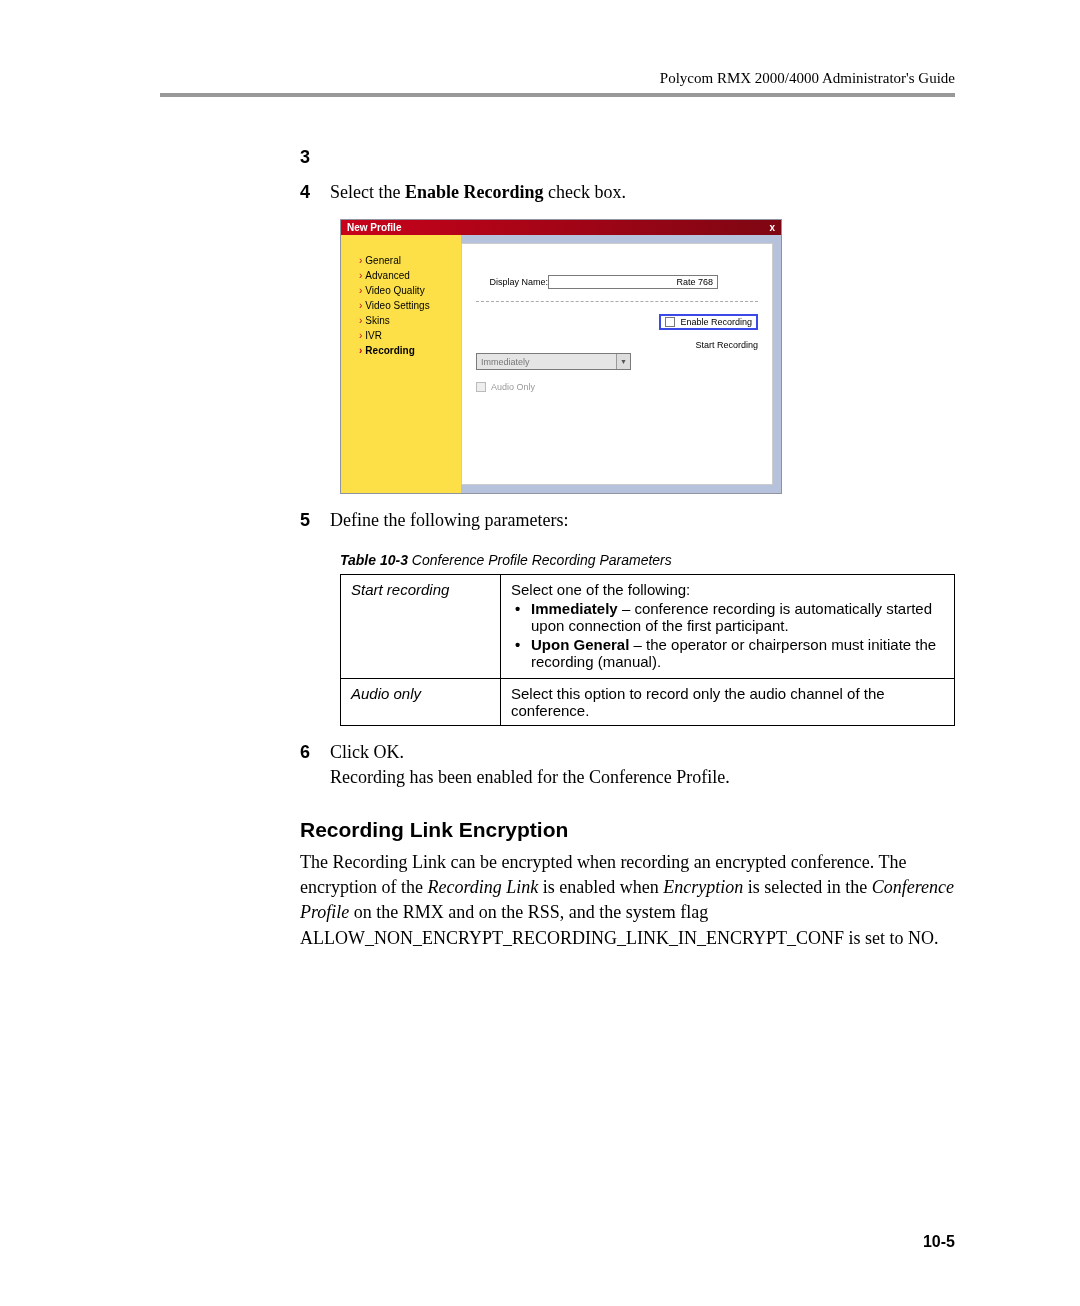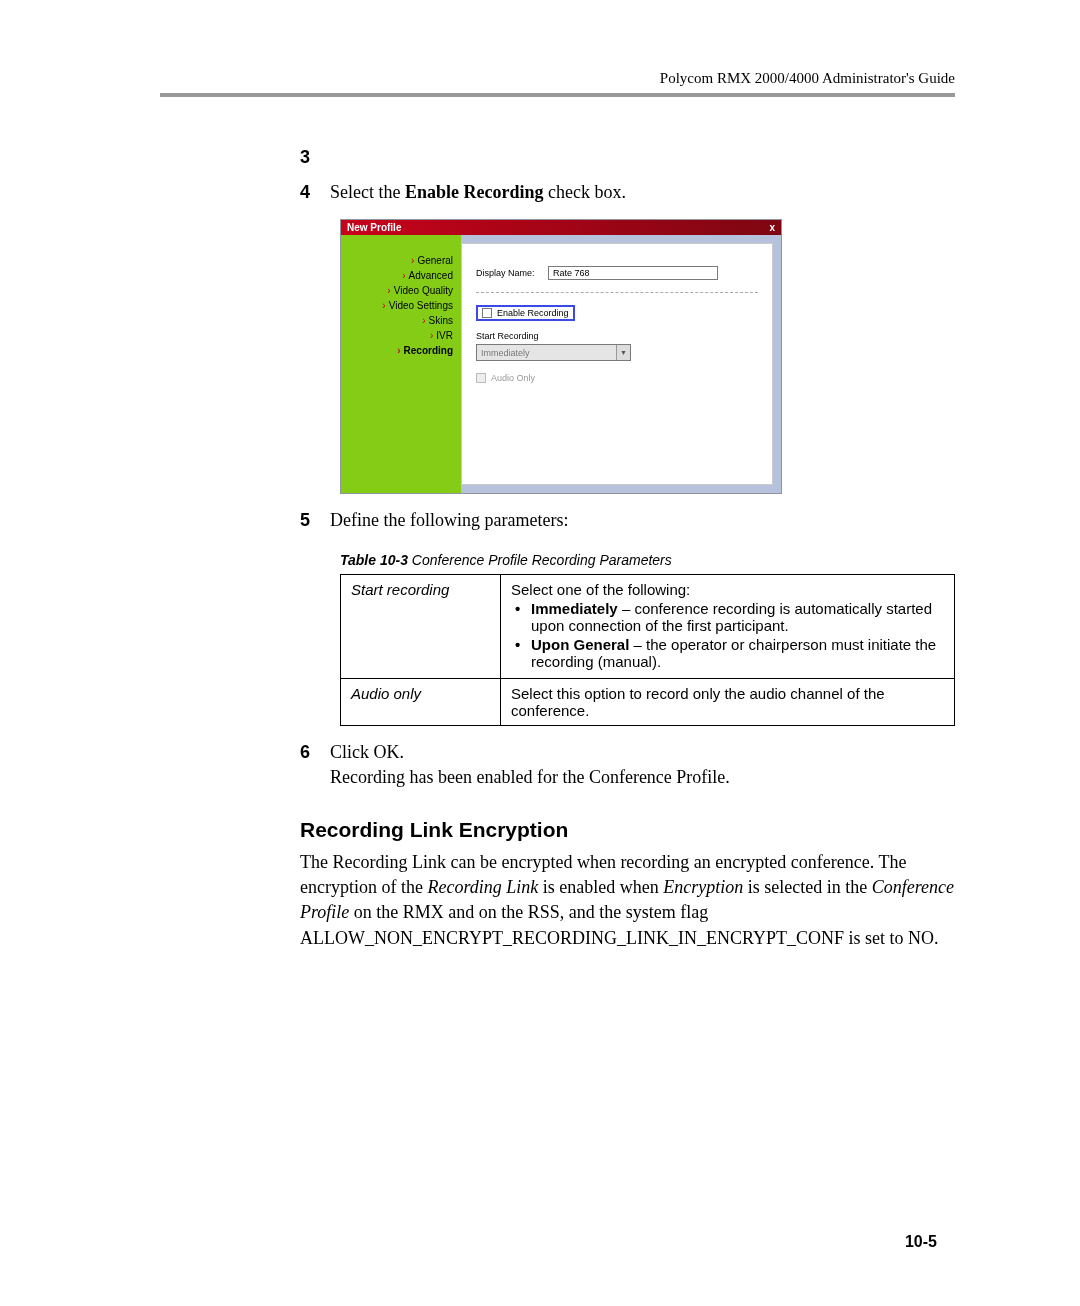--- a/index.html
+++ b/index.html
@@ -60,35 +60,35 @@
     justify-content: space-between;
     font-size: 10px;
   }
   .dialog-body {
     display: flex;
     height: 258px;
   }
   .dialog-sidebar {
     width: 120px;
     padding: 18px 8px 8px 18px;
-    background: #84cc16;
-    text-align: right;
+    background: #fde047;
   }
   .dialog-sidebar div {
     padding: 2px 0;
     color: #000;
   }
   .dialog-sidebar .sel { font-weight: bold; }
   .dialog-sidebar .bullet { color: #c8021a; margin-right: 3px; }
   .dialog-main {
     flex: 1;
     background: #fff;
-    padding: 22px 14px 14px 14px;
+    padding: 31px 14px 14px 14px;
     margin: 8px 8px 8px 0;
     border: 1px solid #ccc;
+    text-align: right;
   }
   .dialog-row {
     display: flex;
     align-items: center;
     margin-bottom: 8px;
     font-size: 9px;
   }
   .dialog-row .lbl { width: 72px; }
   .dialog-input {
     border: 1px solid #7a7a7a;
@@ -199,21 +199,21 @@
     margin: 28px 0 8px 140px;
   }
   .body-p {
     font-size: 18px;
     line-height: 1.4;
     margin-left: 140px;
   }
   .page-num {
     position: absolute;
     bottom: 55px;
-    right: 143px;
+    right: 125px;
     font-family: Arial, Helvetica, sans-serif;
     font-weight: bold;
     font-size: 16px;
   }
 </style>
 </head>
 <body>
 
 <div class="page">
   <div class="header-text">Polycom RMX 2000/4000 Administrator's Guide</div>

